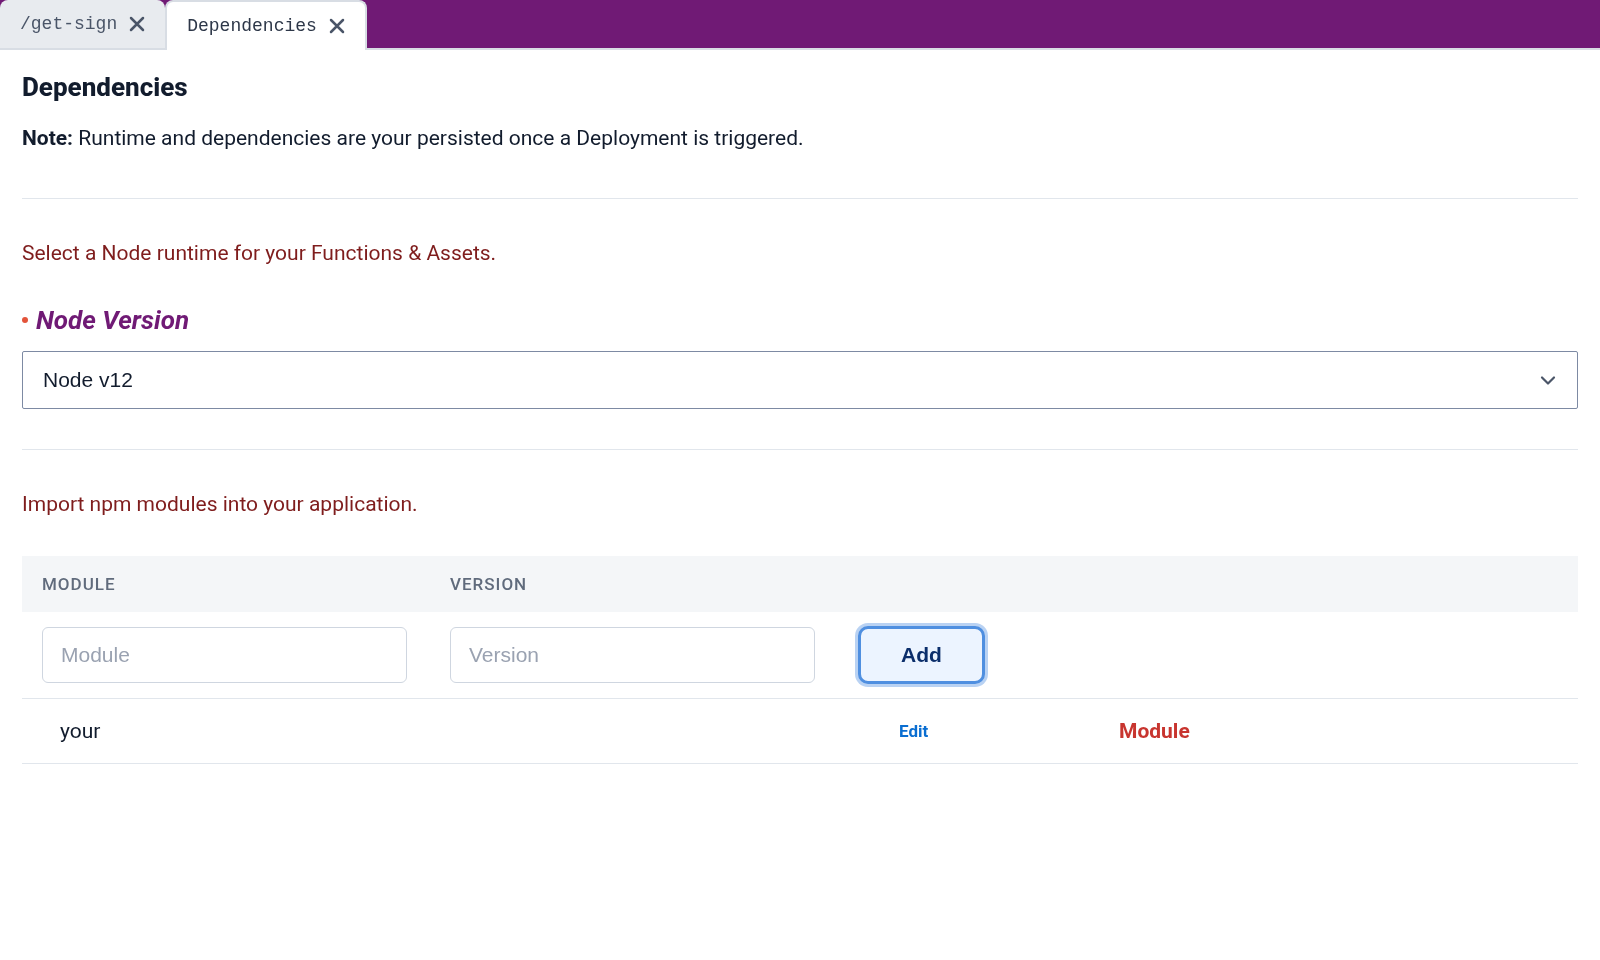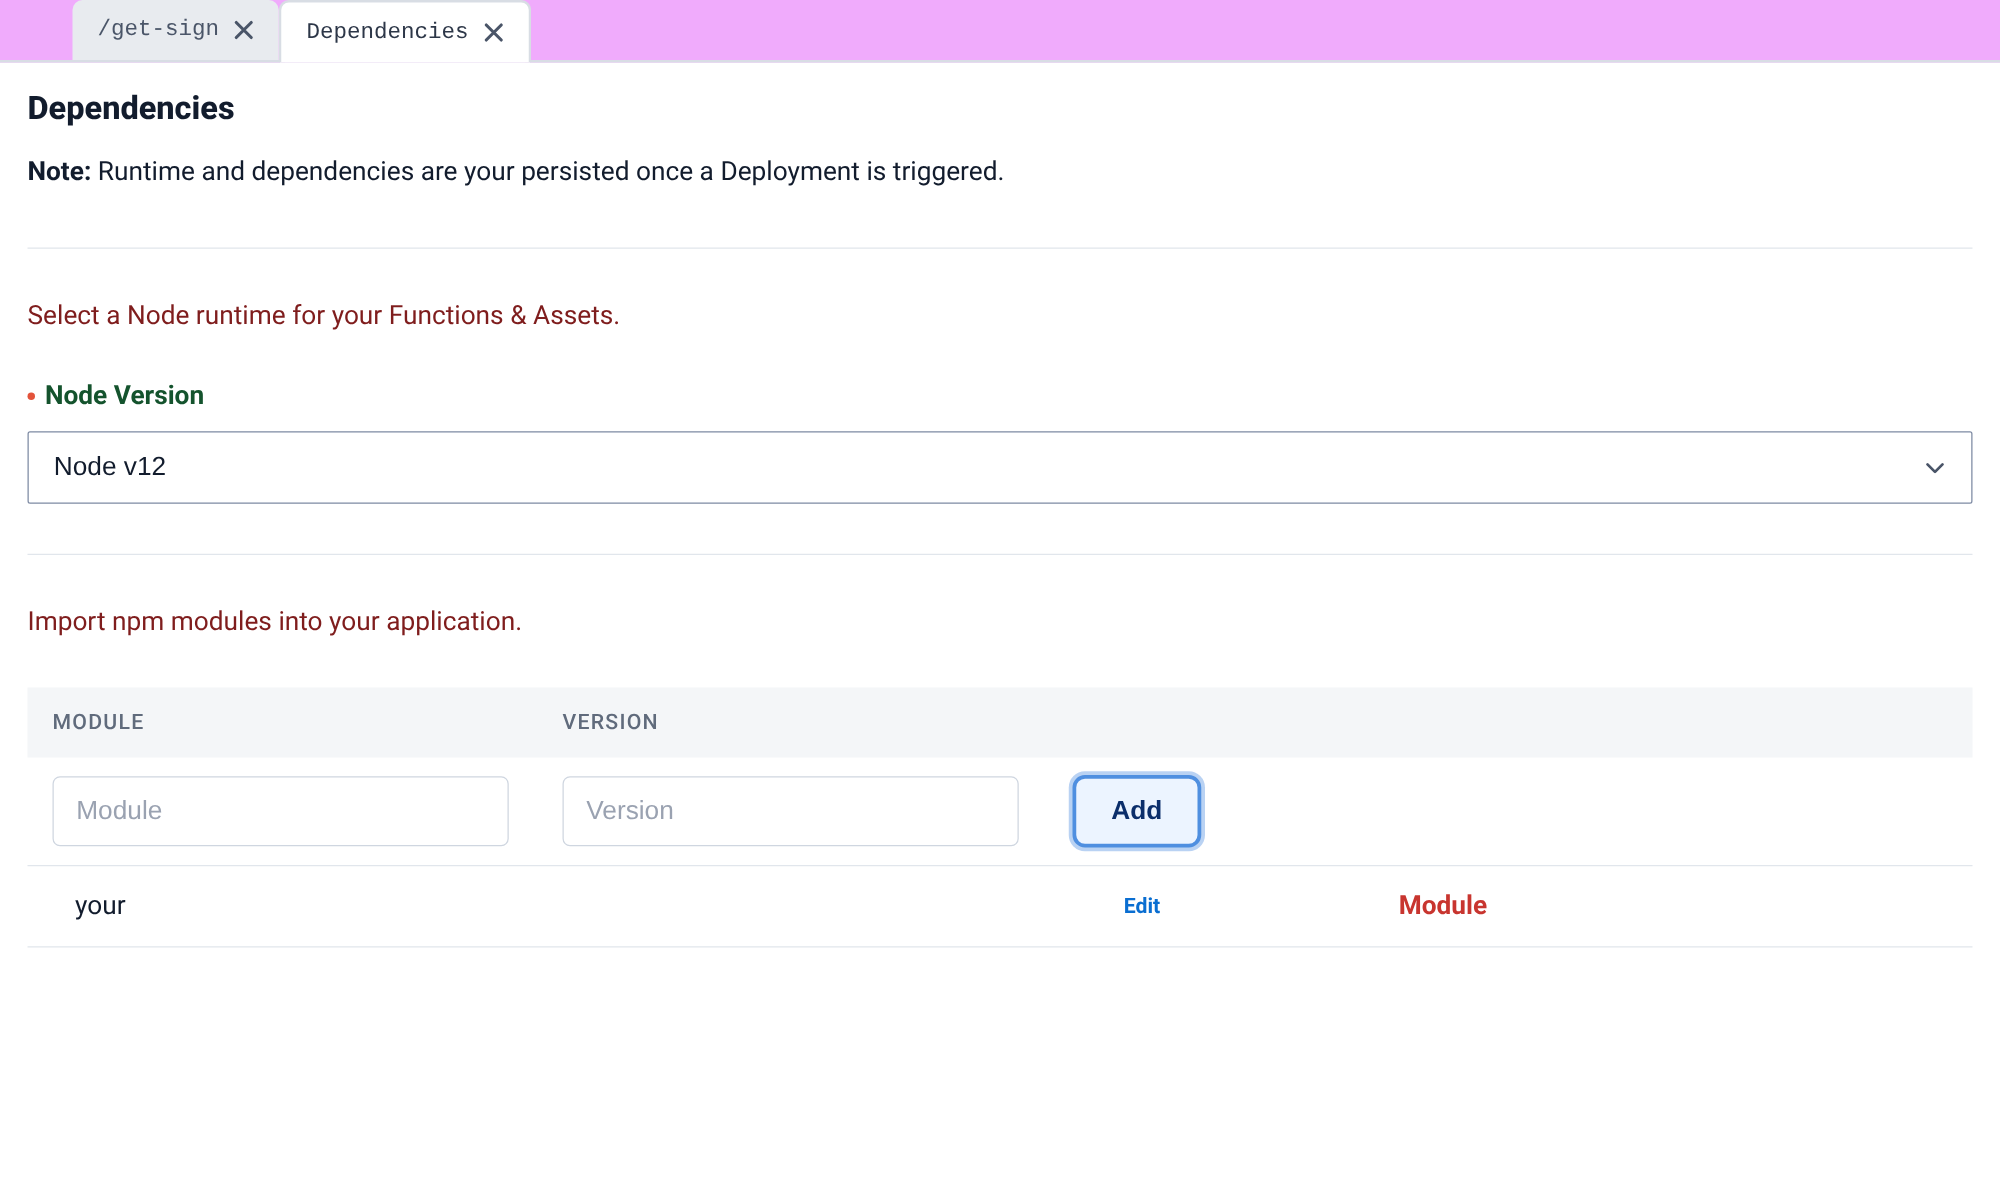--- a/index.html
+++ b/index.html
@@ -7,23 +7,22 @@
       margin: 0;
       padding: 0;
     }
     body {
       font-family: -apple-system, BlinkMacSystemFont, "Segoe UI", Roboto, Helvetica, Arial, sans-serif;
       background: #fff;
       color: #121c2d;
     }
     .tabs-bar {
       display: flex;
-      padding-left: 58px;
       border-bottom: 2px solid #d8dde4;
-      background: #f0abfc;
+      background: #701a75;
     }
     .tab {
       display: flex;
       align-items: center;
       gap: 12px;
       padding: 14px 20px;
       font-family: "SFMono-Regular", Consolas, "Liberation Mono", Menlo, monospace;
       font-size: 18px;
       cursor: pointer;
       border-top-left-radius: 8px;
@@ -84,23 +83,24 @@
       gap: 8px;
       margin-bottom: 16px;
     }
     .required-dot {
       width: 6px;
       height: 6px;
       border-radius: 50%;
       background: #e3533a;
     }
     .field-label {
-      font-size: 21px;
-      font-weight: 700;
-      color: #14532d;
+      font-size: 26px;
+      font-weight: 700;
+      color: #701a75;
+      font-style: italic;
     }
     .select-wrap {
       position: relative;
       margin-bottom: 40px;
     }
     .select {
       width: 100%;
       padding: 16px 20px;
       font-size: 21px;
       color: #121c2d;
@@ -146,21 +146,21 @@
       padding: 15px 18px;
       font-size: 21px;
       border: 1.5px solid #cfd6e0;
       border-radius: 6px;
       color: #121c2d;
     }
     .text-input::placeholder {
       color: #9aa2b1;
     }
     .add-btn {
-      padding: 14px 28px;
+      padding: 14px 40px;
       font-size: 21px;
       font-weight: 700;
       color: #0b2e6b;
       background: #ecf4ff;
       border: 3px solid #4f8fe0;
       border-radius: 10px;
       cursor: pointer;
       box-shadow: 0 0 0 3px rgba(79,143,224,0.4);
     }
     .table-data-row {

